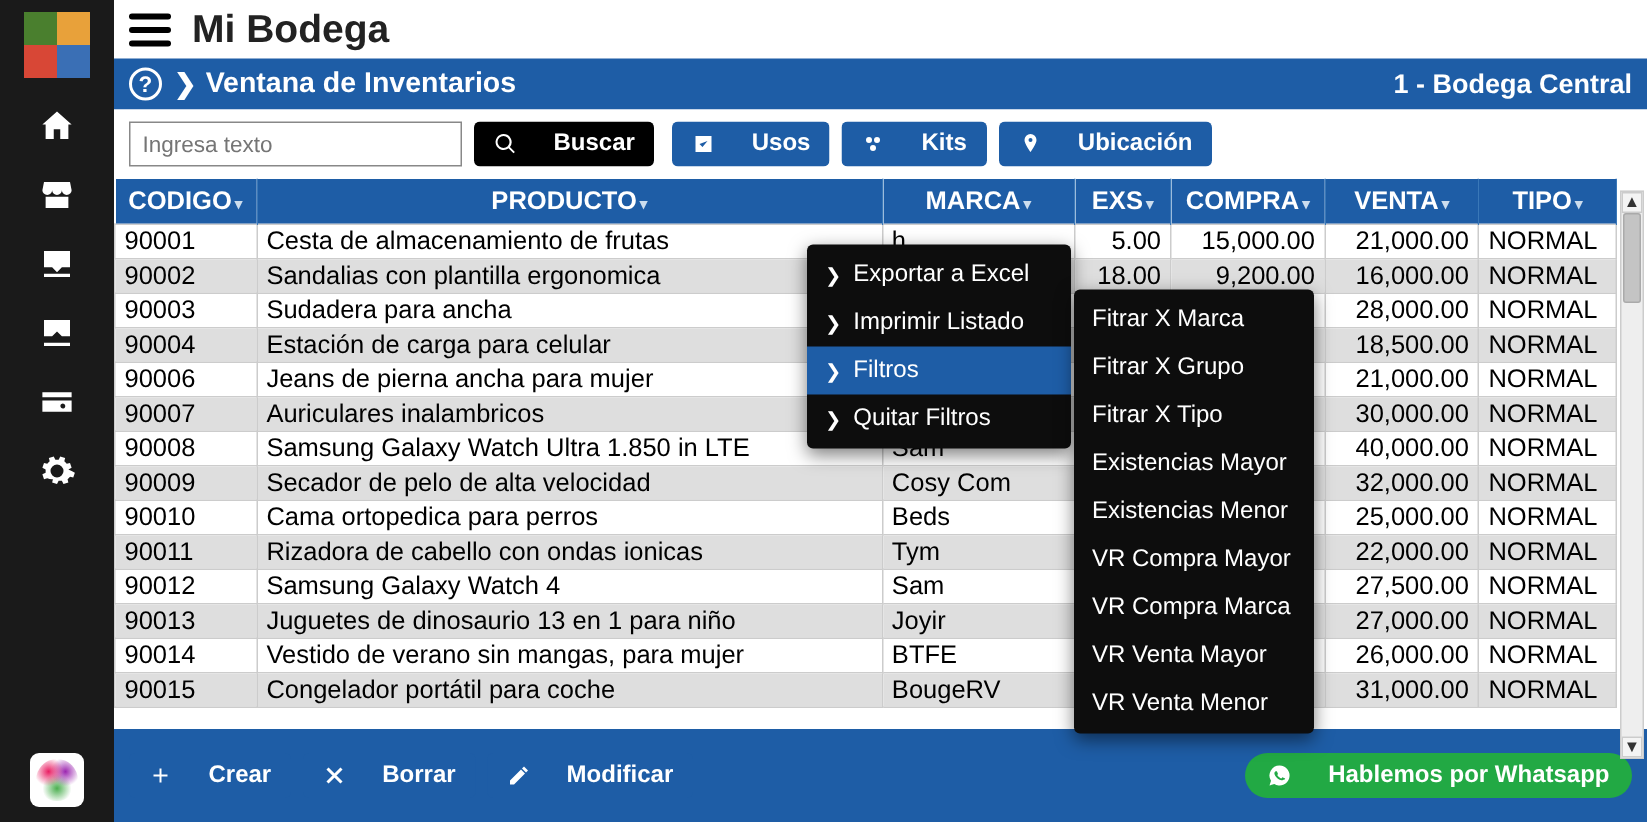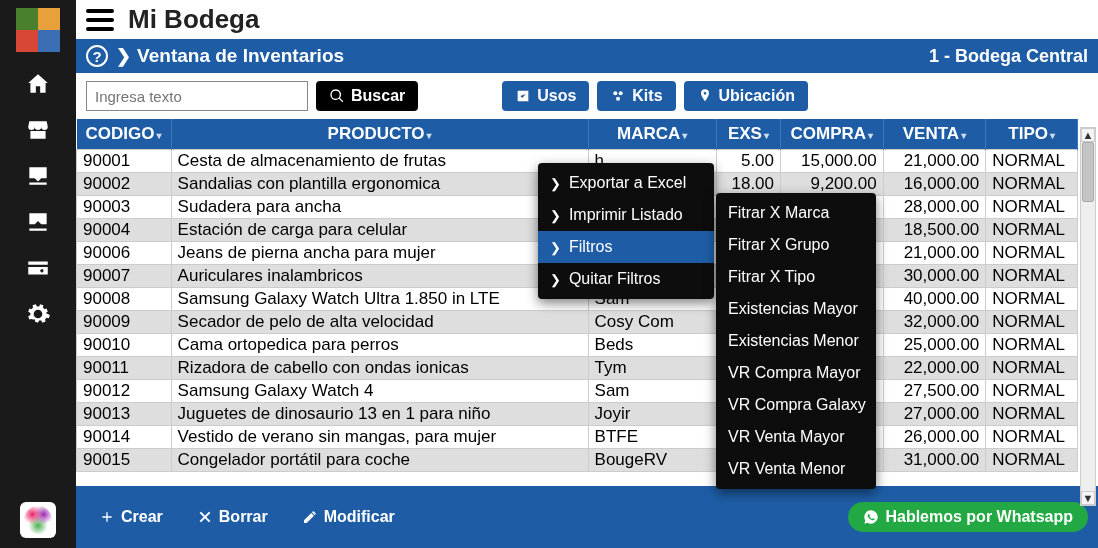--- a/index.html
+++ b/index.html
@@ -21,21 +21,21 @@
   .titlebar{display:flex;align-items:center;gap:14px;padding:4px 10px;background:#fff;}
   .hamburger{width:28px;height:22px;display:flex;flex-direction:column;justify-content:space-between;cursor:pointer;}
   .hamburger span{height:4px;background:#000;border-radius:2px;}
   .title{font-size:26px;font-weight:bold;color:#222;}
   .breadcrumb{background:#1e5da6;color:#fff;display:flex;align-items:center;padding:4px 10px;font-weight:bold;font-size:19px;height:34px;}
   .breadcrumb .help{width:22px;height:22px;border:2px solid #fff;border-radius:50%;display:flex;align-items:center;justify-content:center;font-size:15px;margin-right:8px;cursor:pointer;}
   .breadcrumb .chev{margin-right:6px;font-size:18px;}
   .breadcrumb .right{margin-left:auto;font-size:18px;}
   .toolbar{display:flex;align-items:center;gap:8px;padding:8px 10px;background:#fff;}
   .search-input{width:222px;height:30px;border:1px solid #888;padding:0 8px;font-size:15px;color:#777;}
-  .btn{display:flex;align-items:center;gap:6px;height:30px;padding:0 12px;border-radius:4px;font-size:16px;font-weight:bold;cursor:pointer;border:1px solid transparent;}
+  .btn{display:flex;align-items:center;gap:24px;height:30px;padding:0 12px;border-radius:4px;font-size:16px;font-weight:bold;cursor:pointer;border:1px solid transparent;}
   .btn-black{background:#000;color:#fff;}
   .btn-blue{background:#1e5da6;color:#fff;}
   .toolbar-right{display:flex;gap:8px;margin-left:auto;margin-right:280px;}
   .table-wrap{flex:1;overflow:hidden;position:relative;}
   .tbl{width:1002px;border-collapse:collapse;font-size:17px;}
   .tbl th{background:#1e5da6;color:#fff;font-weight:bold;height:30px;text-align:center;position:sticky;top:0;border-right:1px solid #3a78b8;white-space:nowrap;padding:0 6px;}
   .tbl th .sort{font-size:10px;color:#cde;margin-left:2px;}
   .tbl td{border:1px solid #ccc;padding:1px 6px;white-space:nowrap;overflow:hidden;}
   .tbl tr:nth-child(even) td{background:#dedede;}
   .tbl tr:nth-child(odd) td{background:#fff;}
@@ -371,18 +371,18 @@
           <span>Quitar Filtros</span>
         </div>
       </div>
     <div class="ctx ctx2" id="ctx2">
         <div class="ctx-item">Fitrar X Marca</div>
         <div class="ctx-item">Fitrar X Grupo</div>
         <div class="ctx-item">Fitrar X Tipo</div>
         <div class="ctx-item">Existencias Mayor</div>
         <div class="ctx-item">Existencias Menor</div>
         <div class="ctx-item">VR Compra Mayor</div>
-        <div class="ctx-item">VR Compra Galaxy</div>
+        <div class="ctx-item">VR Compra Marca</div>
         <div class="ctx-item">VR Venta Mayor</div>
         <div class="ctx-item">VR Venta Menor</div>
       </div>
   </div>
 </div>
 
 </body></html>

